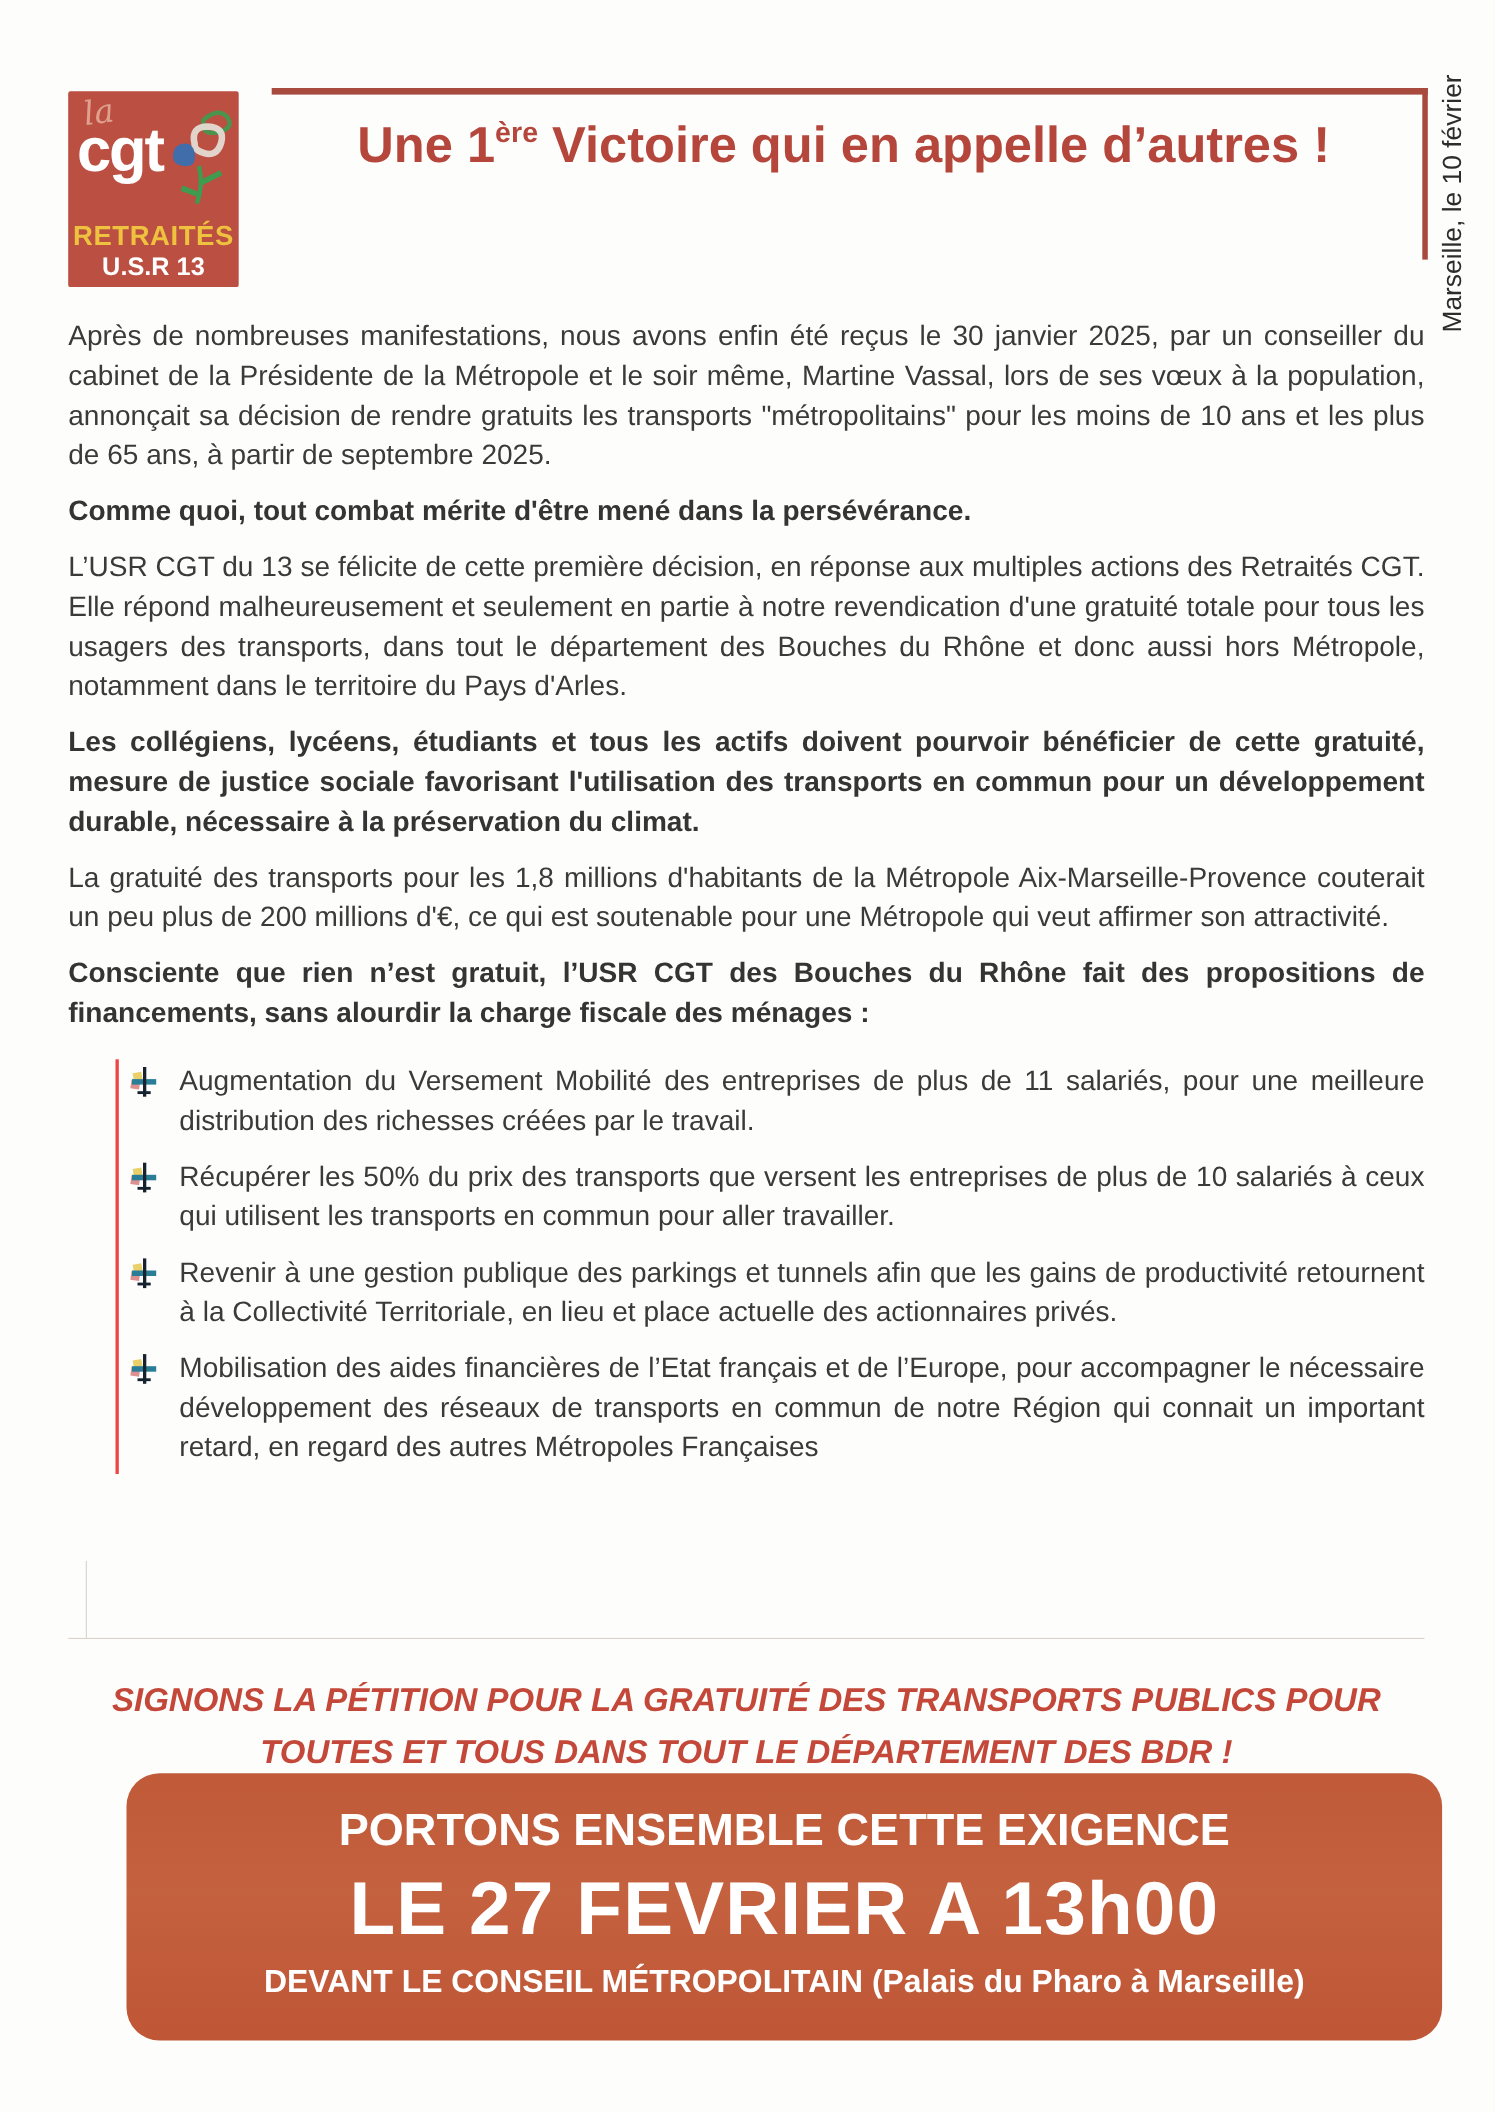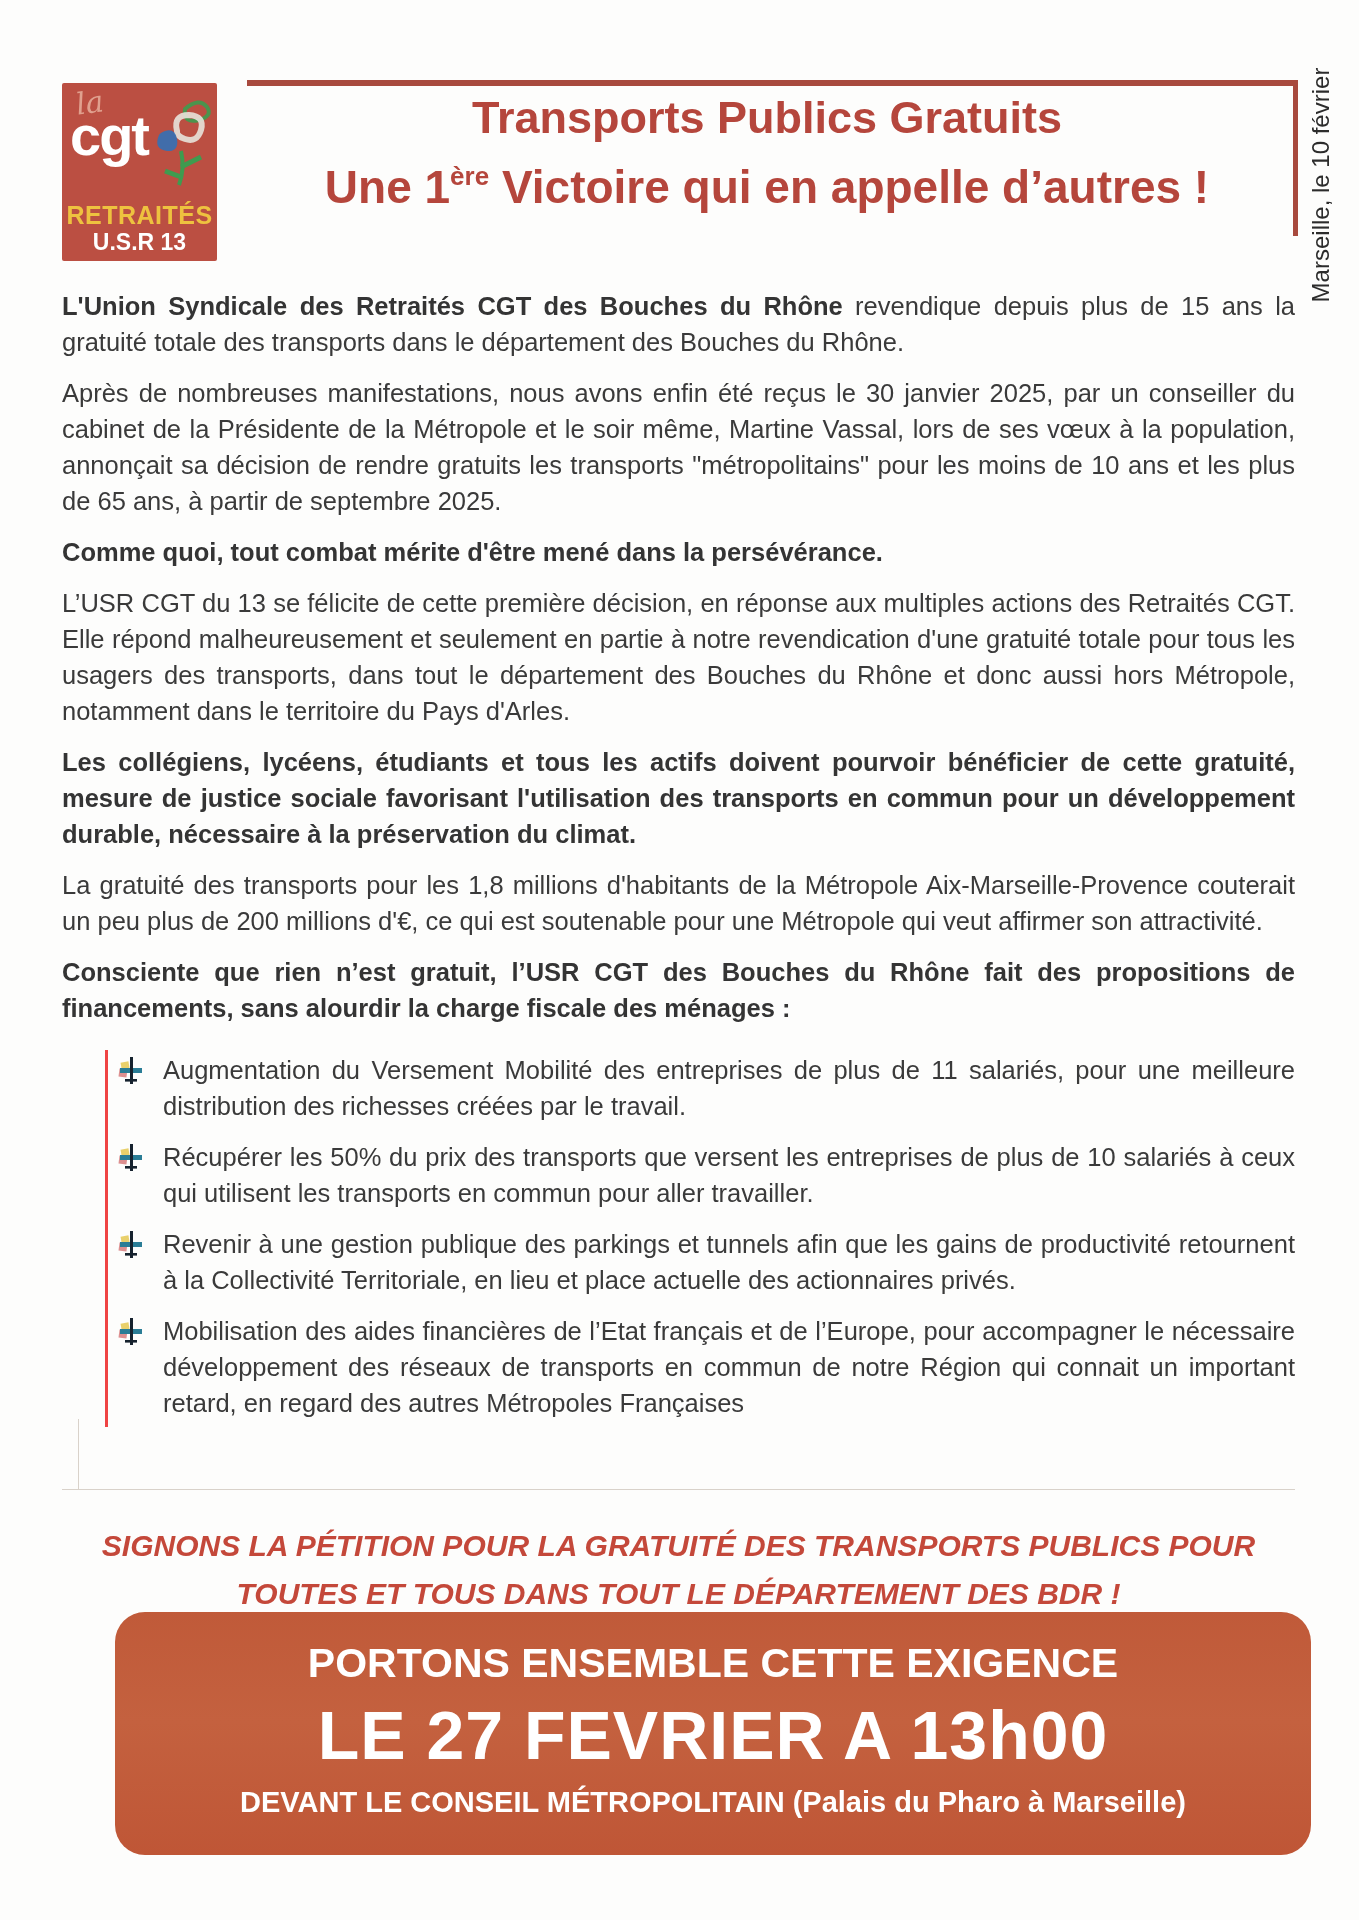--- a/index.html
+++ b/index.html
@@ -110,28 +110,26 @@
         <path d="M34 76 l20 -10 M34 86 l-16 -6" fill="none" stroke="#3f9b4f" stroke-width="5"></path>
       </svg>
     </span>
     <div class="l1">RETRAITÉS</div>
     <div class="l2">U.S.R 13</div>
   </div>
 
   <div class="header-rule"></div>
 
   <div class="titles">
-    <div class="t1">Transports Publics Gratuits</div>
     <div class="t2"><span>Une 1</span><sup>ère</sup><span> Victoire qui en appelle d’autres !</span></div>
   </div>
 
   <div class="dateline">Marseille, le 10 février</div>
 
   <div class="body-flow">
-    <p><span class="bold">L'Union Syndicale des Retraités CGT des Bouches du Rhône</span><span> revendique depuis plus de 15 ans la gratuité totale des transports dans le département des Bouches du Rhône.</span></p>
     <p>Après de nombreuses manifestations, nous avons enfin été reçus le 30 janvier 2025, par un conseiller du cabinet de la Présidente de la Métropole et le soir même, Martine Vassal, lors de ses vœux à la population, annonçait sa décision de rendre gratuits les transports "métropolitains" pour les moins de 10 ans et les plus de 65 ans, à partir de septembre 2025.</p>
     <p class="bold nj">Comme quoi, tout combat mérite d'être mené dans la persévérance.</p>
     <p>L’USR CGT du 13 se félicite de cette première décision, en réponse aux multiples actions des Retraités CGT. Elle répond malheureusement et seulement en partie à notre revendication d'une gratuité totale pour tous les usagers des transports, dans tout le département des Bouches du Rhône et donc aussi hors Métropole, notamment dans le territoire du Pays d'Arles.</p>
     <p class="bold">Les collégiens, lycéens, étudiants et tous les actifs doivent pourvoir bénéficier de cette gratuité, mesure de justice sociale favorisant l'utilisation des transports en commun pour un développement durable, nécessaire à la préservation du climat.</p>
     <p>La gratuité des transports pour les 1,8 millions d'habitants de la Métropole Aix-Marseille-Provence couterait un peu plus de 200 millions d'€, ce qui est soutenable pour une Métropole qui veut affirmer son attractivité.</p>
     <p class="bold">Consciente que rien n’est gratuit, l’USR CGT des Bouches du Rhône fait des propositions de financements, sans alourdir la charge fiscale des ménages :</p>
 
     <div class="props">
       <div class="item">
         <span class="glyph">

